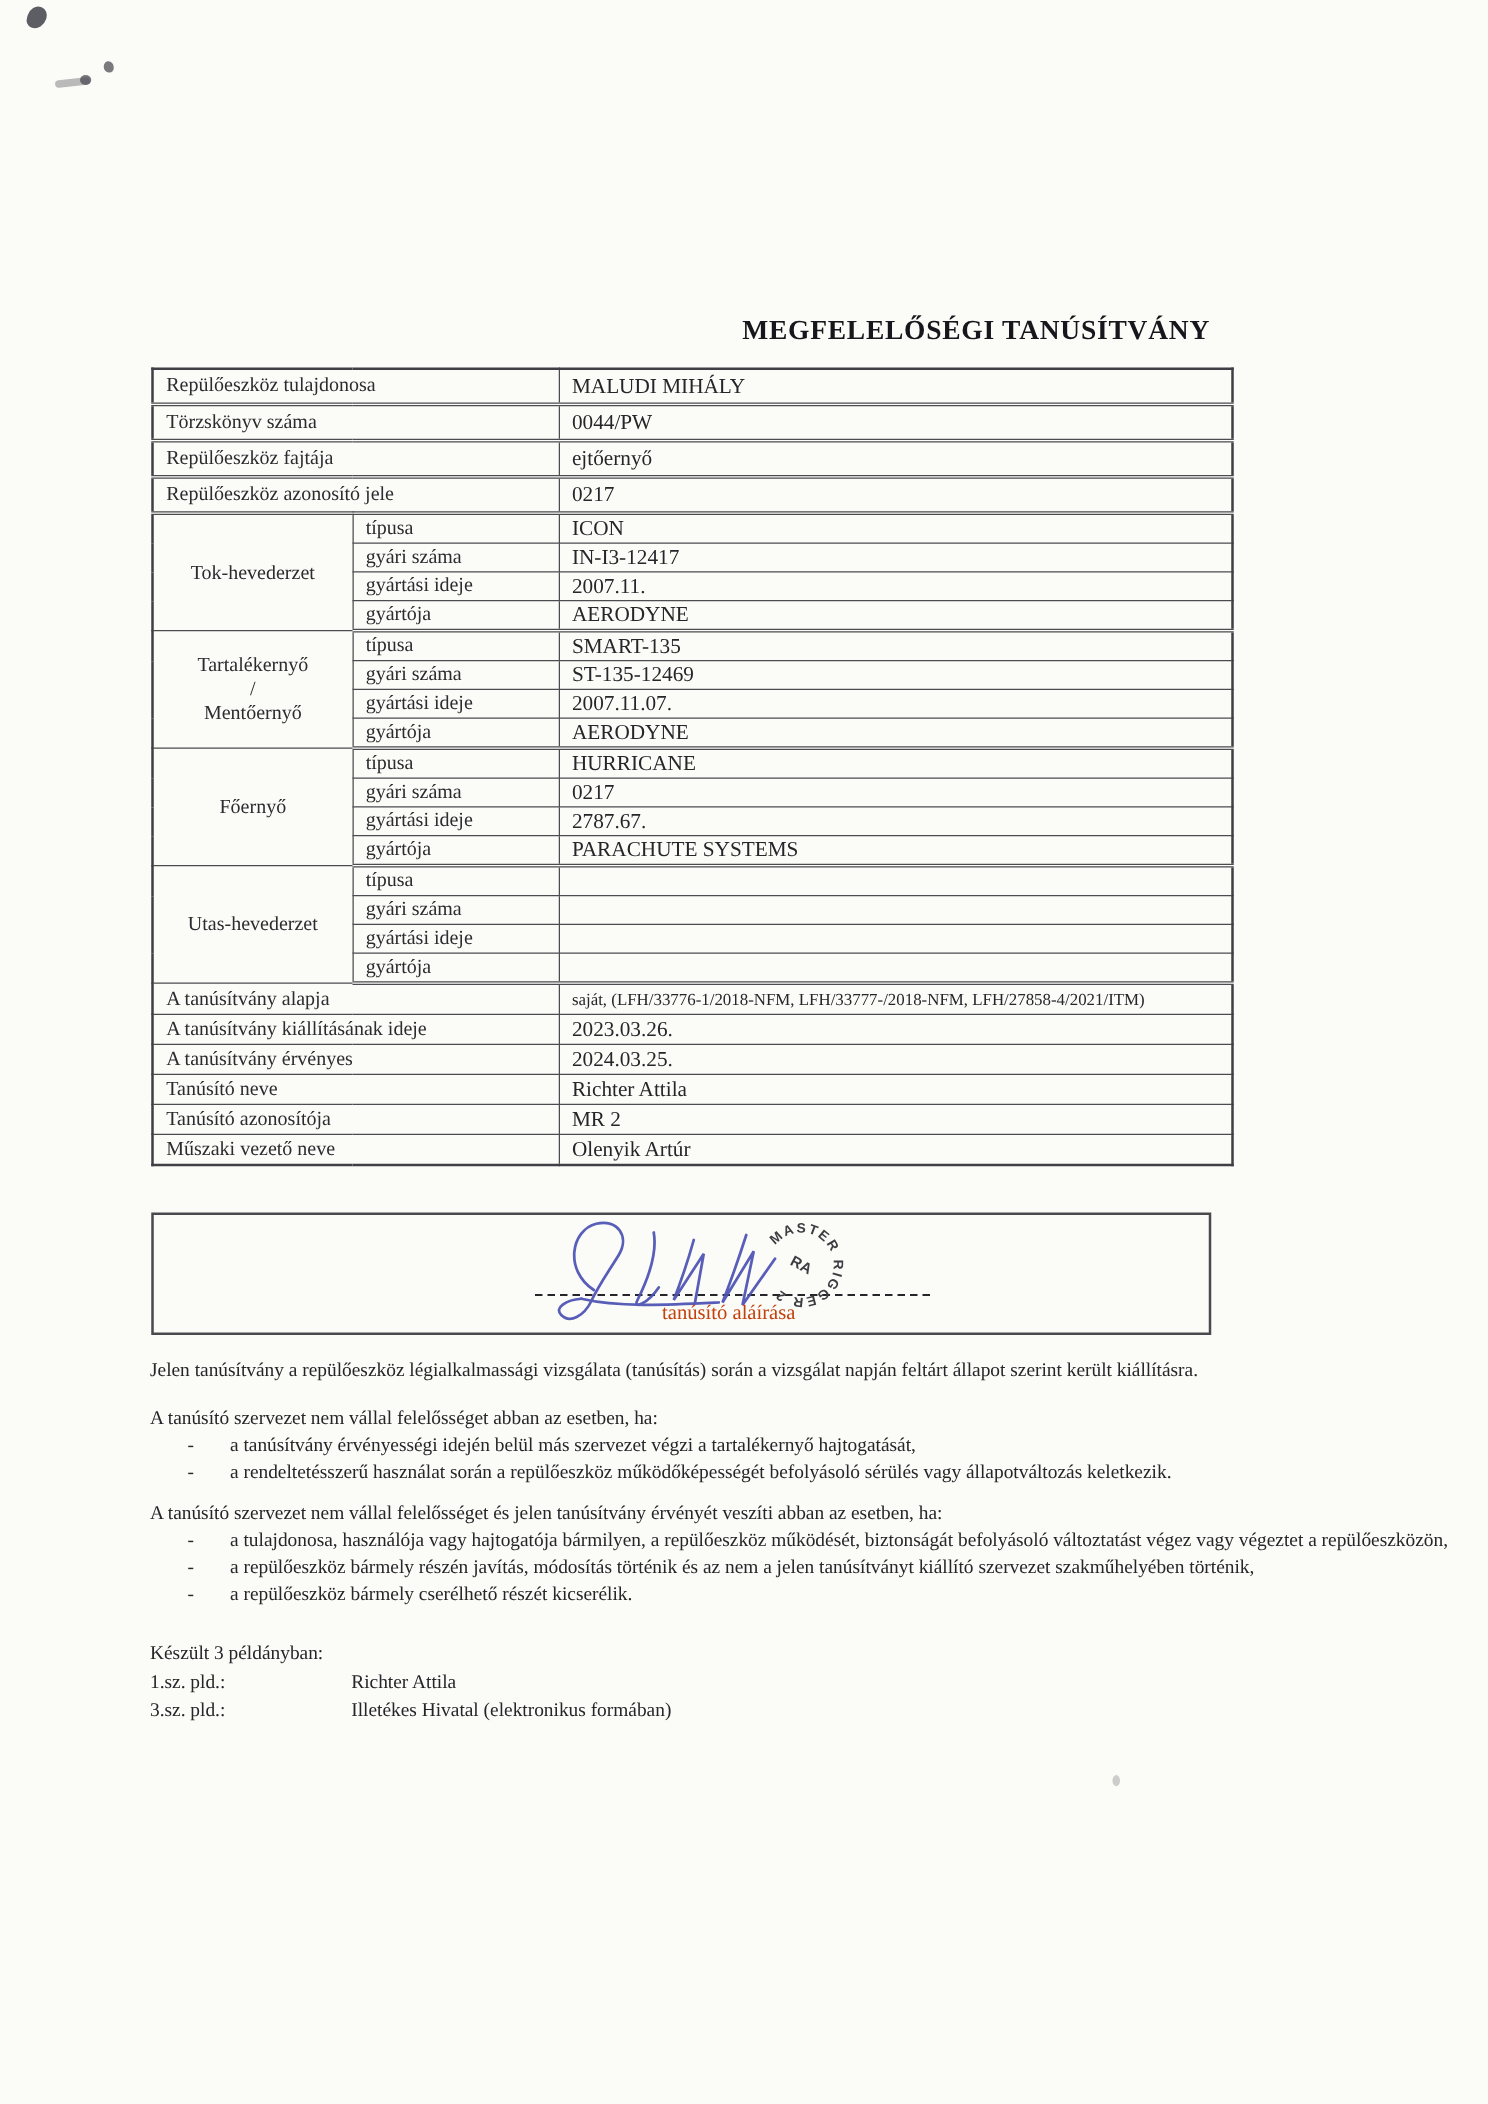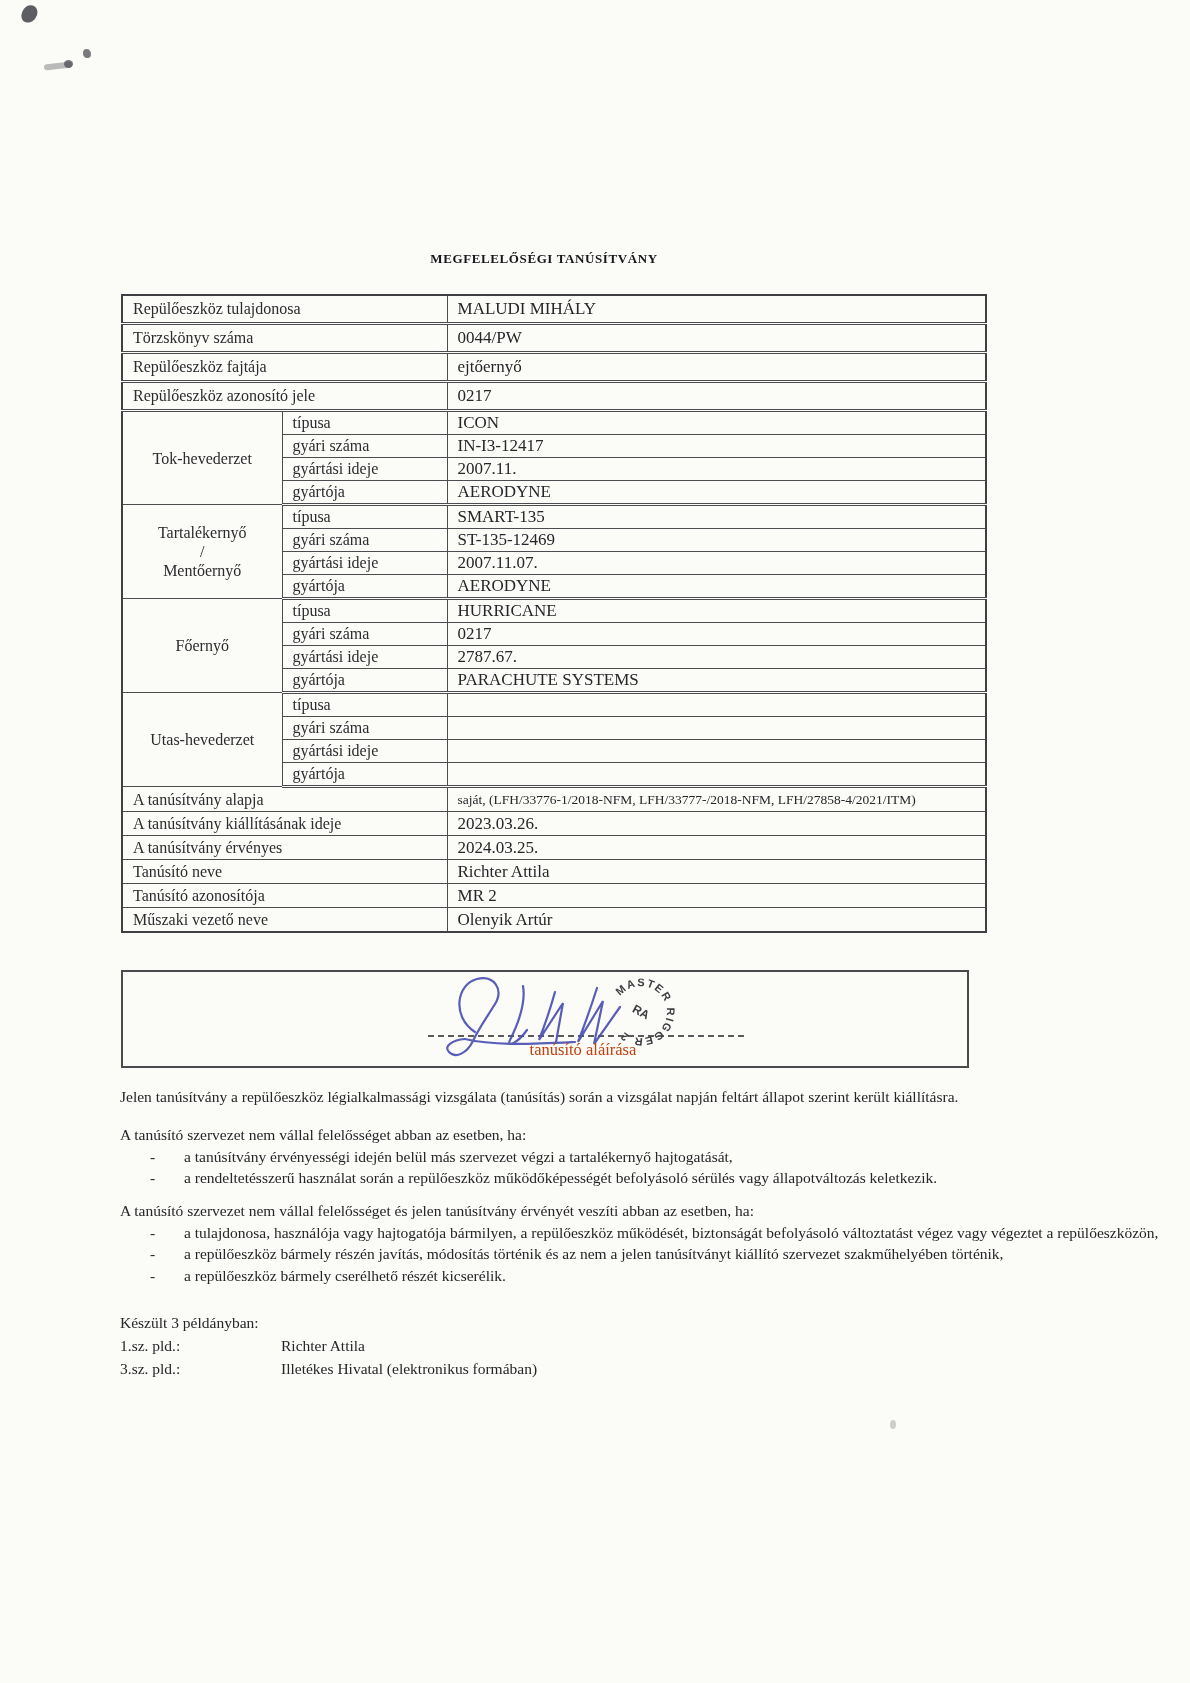--- a/index.html
+++ b/index.html
@@ -13,22 +13,22 @@
   .art{position:absolute;background:#41414a;}
   .art1{left:22px;top:5px;width:15px;height:18px;border-radius:55% 45% 60% 40%;transform:rotate(18deg);opacity:.85;}
   .art2{left:83px;top:49px;width:8px;height:9px;border-radius:50% 60% 45% 55%;opacity:.7;}
   .art3{left:44px;top:63px;width:28px;height:6px;border-radius:3px;transform:rotate(-6deg);opacity:.45;background:#6b6b70;}
   .art4{left:64px;top:60px;width:9px;height:8px;border-radius:50%;opacity:.75;background:#4a4a52;}
   .art5{left:890px;top:1420px;width:6px;height:9px;border-radius:50%;opacity:.4;background:#8a8a88;}
 
   .header-block{position:absolute;left:121px;top:129px;font-size:17px;line-height:23px;color:#242424;}
   .header-block div{white-space:nowrap;}
 
-  .doc-title{position:absolute;left:120px;top:251px;width:848px;text-align:center;
-    font-size:13px;font-weight:bold;letter-spacing:.6px;color:#16161c;}
+  .doc-title{position:absolute;left:120px;top:251px;width:848px;text-align:right;
+    font-size:22px;font-weight:bold;letter-spacing:.6px;color:#16161c;}
 
   table.cert{position:absolute;left:121px;top:294px;width:866px;border-collapse:collapse;
     border:2px solid #3f3f44;table-layout:fixed;}
   .cert col.c1{width:160px;}
   .cert col.c2{width:165px;}
   .cert td{border:1px solid #4c4c50;font-size:16px;color:#2c2c30;
     padding:1px 6px 1px 10px;vertical-align:middle;overflow:hidden;white-space:nowrap;}
   .cert tr.top td{height:24px;}
   .cert tr.sub td{height:20px;margin-top:37px;}
   .cert tr.bot td{height:21px;}

